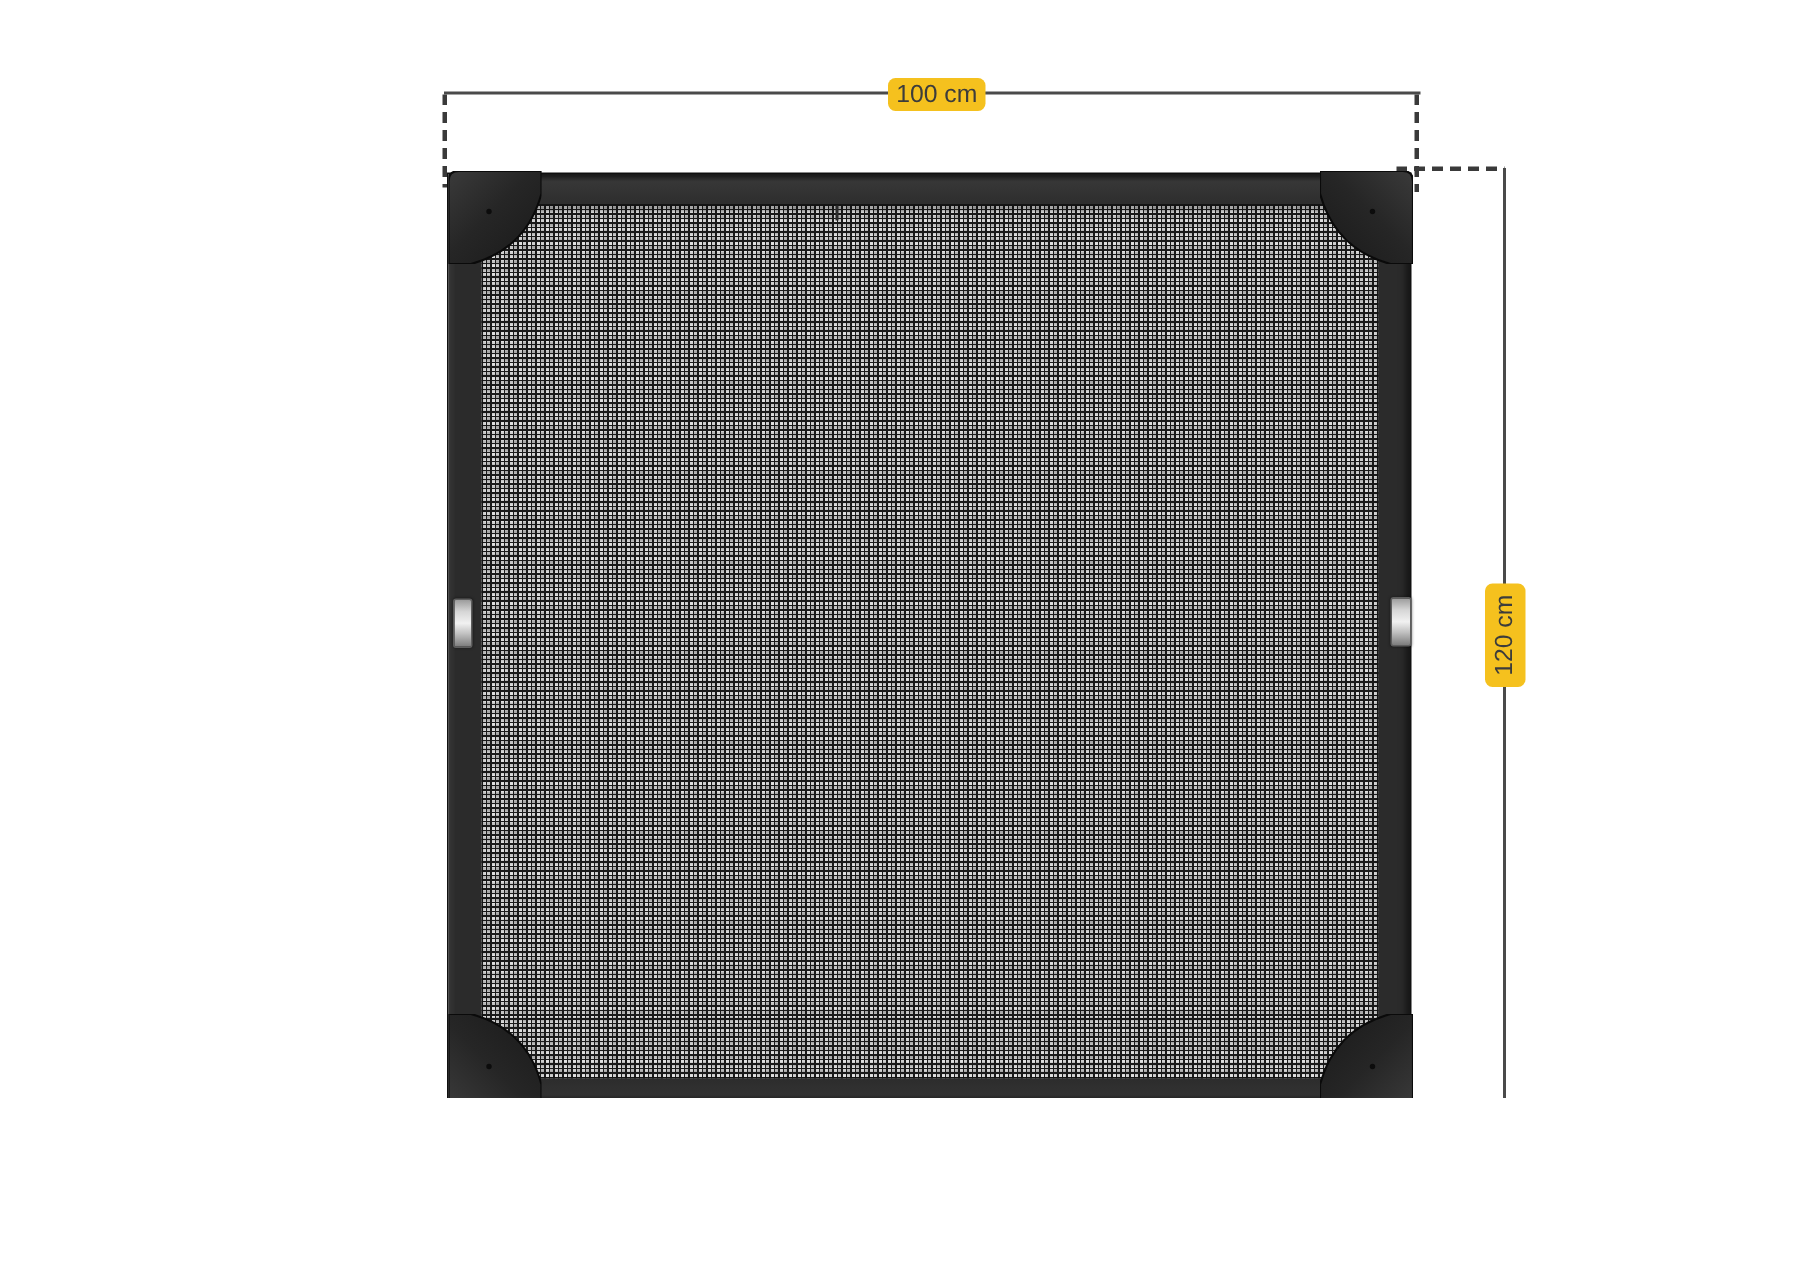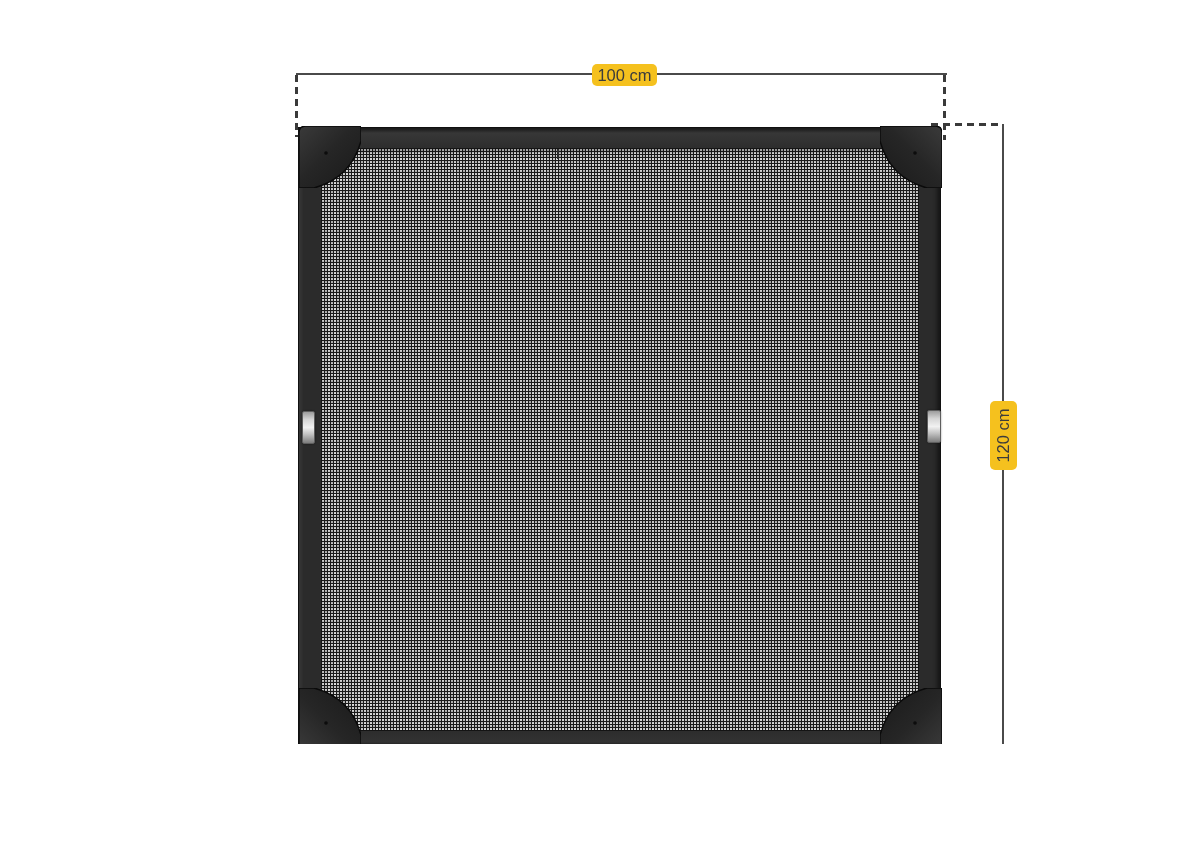--- a/index.html
+++ b/index.html
@@ -1,20 +1,19 @@
 <!DOCTYPE html>
 <html style="--page-bg: #ffffff; --label-bg: #f5c11e; --label-text: #3c3c3c; --dim-line: #4a4a4a; --dash-line: #3a3a3a; --frame-body: #2b2b2b; --frame-edge: #101010; --corner-fill: #262626; --mesh-base: #c9c9c9; --mesh-grid: #1a1a1a; --handle-light: #f1f1f1; --handle-dark: #9c9c9c; --handle-border: #5e5e5e;"><head>
 <meta charset="utf-8">
 <style>
   html,body{margin:0;padding:0;background:#ffffff;}
   .canvas{
     position:relative;width:1200px;height:732px;overflow:hidden;
     background:var(--page-bg,#ffffff);
     font-family:"Liberation Sans",sans-serif;
-    margin-top:12px;
   }
   
   .frame{
     position:absolute;left:298px;top:115px;width:643px;height:622px;
     box-sizing:border-box;border:1px solid var(--frame-edge,#101010);
     background:linear-gradient(180deg,#1c1c1c 0,#373737 5px,var(--frame-body,#2b2b2b) 24px,
                var(--frame-body,#2b2b2b) calc(100% - 20px),#323232 calc(100% - 6px),#121212 100%);
     box-shadow:inset 3px 0 3px rgba(255,255,255,.05), inset -3px 0 4px rgba(0,0,0,.5);
   }
   .mesh{

